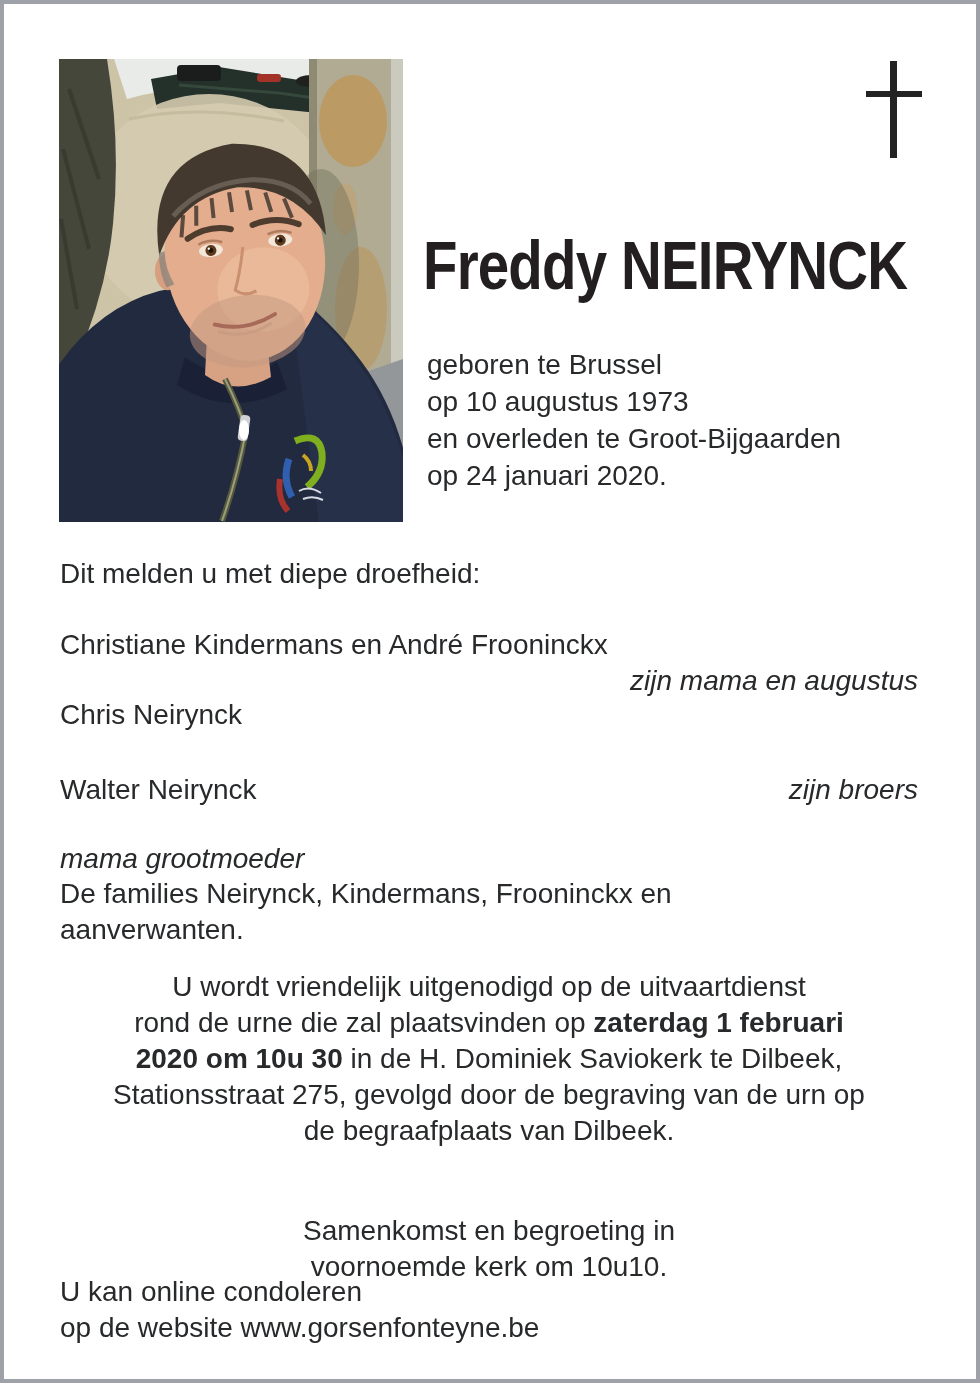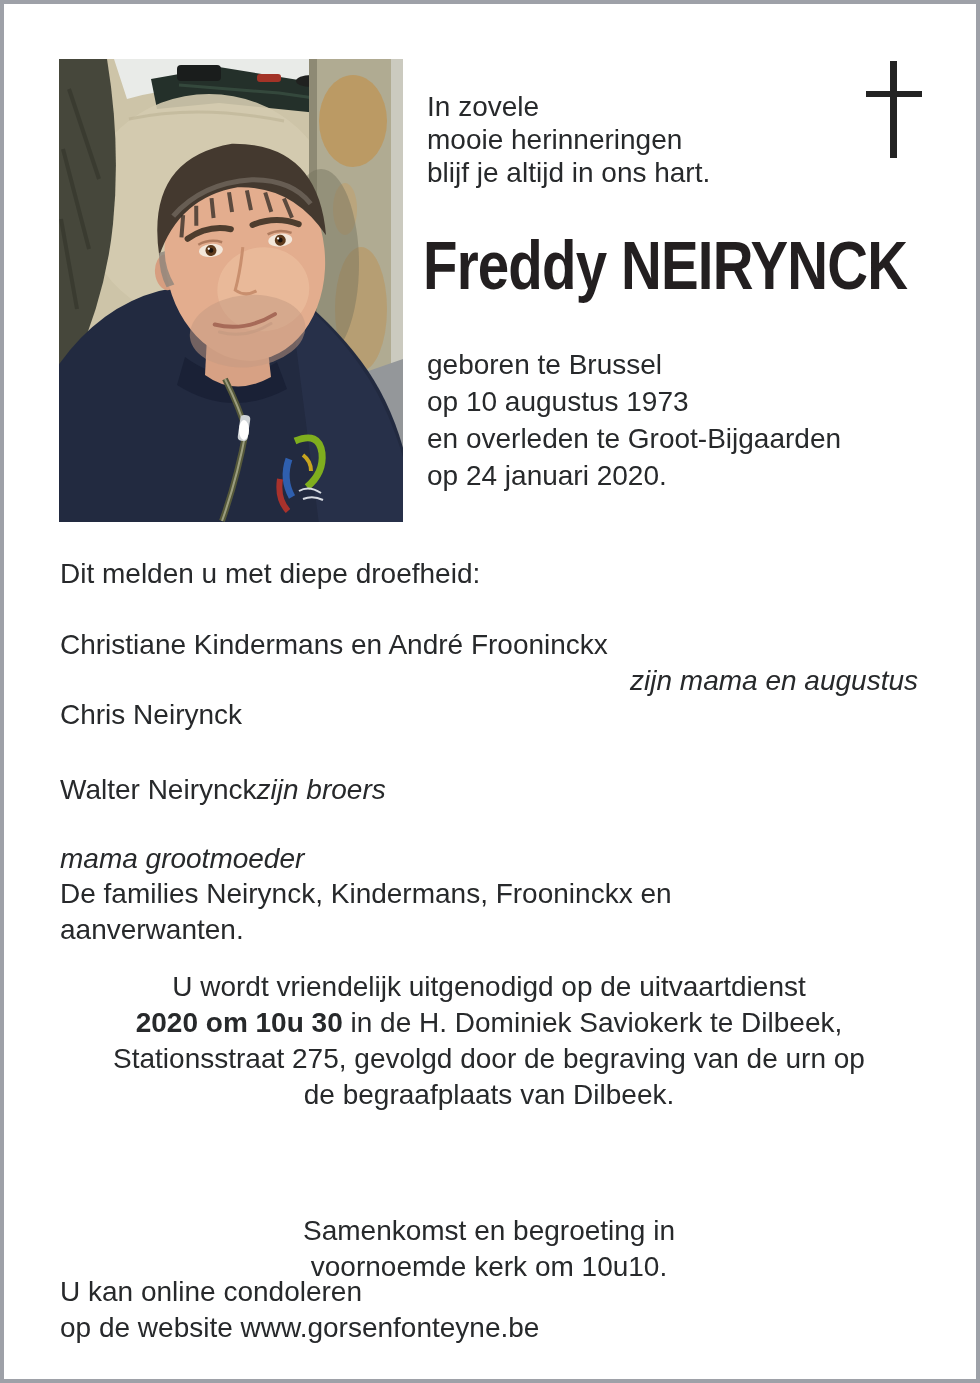--- a/index.html
+++ b/index.html
@@ -24,21 +24,21 @@
   .epigraph { left:427px; top:90px; font-size:28px; line-height:33px; }
   .name {
     left:423px; top:231px;
     font-size:68px; line-height:68px; font-weight:700;
     letter-spacing:-1px; white-space:nowrap;
     transform:scaleX(0.83); transform-origin:0 50%;
     color:#231f20;
   }
   .life { left:427px; top:346px; font-size:28px; line-height:37px; }
   .row { left:60px; width:858px; }
-  .row.flex { display:flex; }
+  .row.flex { display:flex; justify-content:space-between; }
   .row.right { text-align:right; }
   .relation { font-style:italic; }
   .center { text-align:center; }
   .bold { font-weight:700; }
   .service { left:60px; top:969px; width:858px; }
   .gathering { left:60px; top:1183px; width:858px;margin-top:30px; }
   .condolence { left:60px; top:1274px; width:858px; }
 </style>
 </head>
 <body>
@@ -125,25 +125,20 @@
       <path d="M244 396 Q252 402 252 412" stroke="#c8a51f" stroke-width="4" fill="none"></path>
       <path d="M240 432 Q250 426 262 434 M244 440 Q254 436 264 441" stroke="#d8dce2" stroke-width="2" fill="none"></path>
     </svg>
   </div>
 
   <svg class="abs cross" viewBox="0 0 56 97">
     <rect x="24" y="0" width="7" height="97" fill="#232323"></rect>
     <rect x="0" y="30" width="56" height="6" fill="#232323"></rect>
   </svg>
 
-  <div class="abs epigraph">
-    <div>In zovele</div>
-    <div>mooie herinneringen</div>
-    <div>blijf je altijd in ons hart.</div>
-  </div>
 
   <h1 class="abs name">Freddy NEIRYNCK</h1>
 
   <div class="abs life">
     <div>geboren te Brussel</div>
     <div>op 10 augustus 1973</div>
     <div>en overleden te Groot-Bijgaarden</div>
     <div>op 24 januari 2020.</div>
   </div>
 
@@ -162,20 +157,21 @@
 
   <div class="abs row txt flex" style="top:841px;">
     <span class="relation">mama grootmoeder</span>
   </div>
 
   <div class="abs row txt" style="top:876px;">De families Neirynck, Kindermans, Frooninckx en</div>
   <div class="abs row txt" style="top:912px;">aanverwanten.</div>
 
   <div class="abs service txt center">
     <div>U wordt vriendelijk uitgenodigd op de uitvaartdienst</div>
+    <div><span>rond de urne die zal plaatsvinden op </span><span class="bold">zaterdag 1 februari</span></div>
     <div><span class="bold">2020 om 10u 30</span><span> in de H. Dominiek Saviokerk te Dilbeek,</span></div>
     <div>Stationsstraat 275, gevolgd door de begraving van de urn op</div>
     <div>de begraafplaats van Dilbeek.</div>
   </div>
 
   <div class="abs gathering txt center">
     <div>Samenkomst en begroeting in</div>
     <div>voornoemde kerk om 10u10.</div>
   </div>
 

